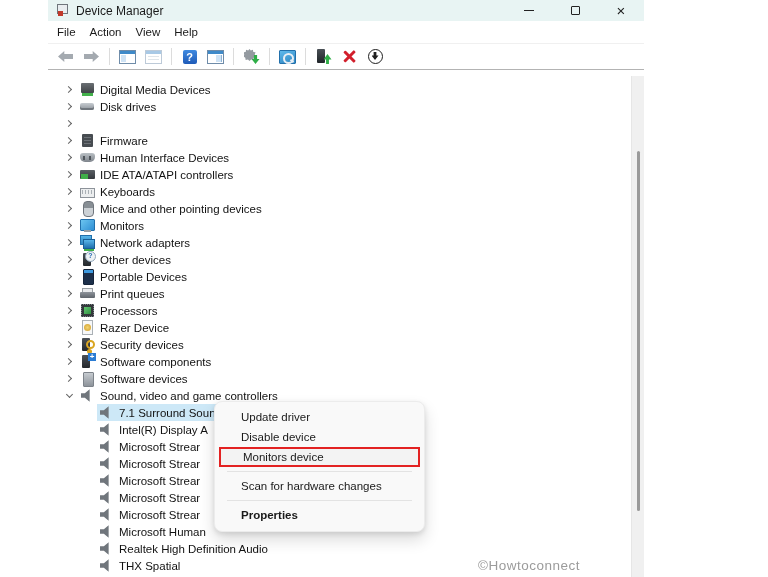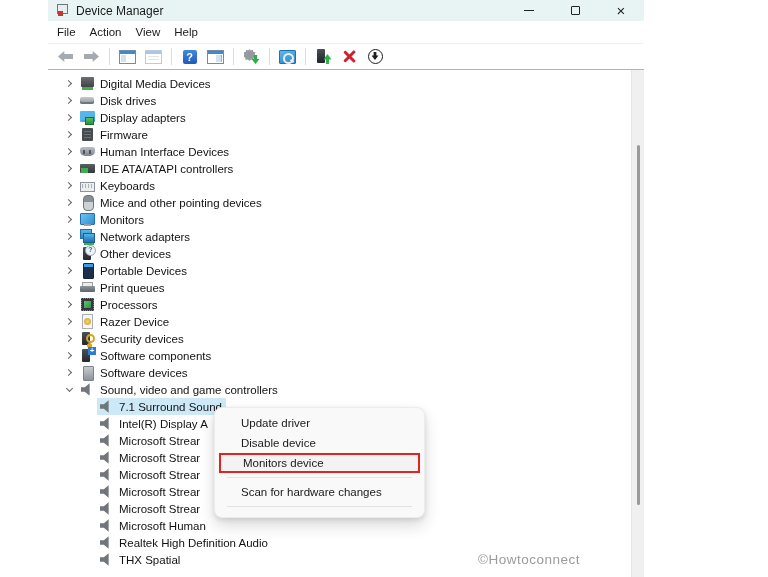--- a/index.html
+++ b/index.html
@@ -73,21 +73,21 @@
   [data-icon="red-x"]::before, [data-icon="red-x"]::after { content:""; position:absolute; left:6px; top:0; width:3.4px; height:15px;
     background:#d21f2c; border-radius:1px; }
   [data-icon="red-x"]::before { transform:rotate(45deg); }
   [data-icon="red-x"]::after { transform:rotate(-45deg); }
 
   [data-icon="disable-circle"] { width:15px; height:15px; border:1.6px solid #1f1f1f; border-radius:50%; }
   [data-icon="disable-circle"]::after { content:""; position:absolute; left:2.5px; top:2px; width:7px; height:8px; background:#1f1f1f;
     clip-path:polygon(50% 100%,0 45%,30% 45%,30% 0,70% 0,70% 45%,100% 45%); }
 
   
-  .content { position:relative; flex:1; background:#fff; overflow:hidden; }
+  .content { position:relative; flex:1; background:#fff; overflow:hidden;margin-top:6px; }
   .tree { padding-top:5px; }
   .trow { height:17px; display:flex; align-items:center; padding-left:16px; }
   .chevbox { width:10px; height:10px; margin-right:4px; display:flex; align-items:center; justify-content:center; flex:none; }
   .chev { width:5px; height:5px; border-right:1.3px solid #636363; border-bottom:1.3px solid #636363; display:block; }
   .chev.c { transform:rotate(-45deg); margin-left:-2px; }
   .chev.e { transform:rotate(45deg); margin-top:-2px; }
   .lvl1 { padding-left:35px; }
   .lvl1 .chevbox { visibility:hidden; }
   .row-inner { display:flex; align-items:center; gap:5px; padding:1px 4px 1px 2px; }
   .selected .row-inner { background:#cde8f7; }
@@ -161,21 +161,21 @@
     background:linear-gradient(#c6cbd0,#8d939a); border:1px solid #7d838a; border-radius:1px; }
 
   .tico[data-icon="speaker"]::before { left:1px; top:1px; width:12px; height:13px; background:#70767c;
     clip-path:polygon(0 32%,32% 32%,72% 2%,72% 98%,32% 68%,0 68%); }
 
   
   .scrollbar { position:absolute; top:0; right:0; width:13px; height:100%; background:#f0f0f0; border-left:1px solid #e6e6e6; }
   .scroll-thumb { position:absolute; left:5px; top:75px; width:3px; height:360px; background:#9a9a9a; border-radius:2px; }
 
   
-  .ctxmenu { position:absolute; left:166px; top:337px; width:211px; background:#f9f9f9;
+  .ctxmenu { position:absolute; left:166px; top:325px; width:211px; background:#f9f9f9;
     border:1px solid #ececec; border-radius:8px; padding:5px 0 6px 0;
     box-shadow:0 8px 16px rgba(0,0,0,.14), 0 2px 5px rgba(0,0,0,.10); }
   .ctx-item { height:20px; line-height:20px; font-size:11.5px; color:#1a1a1a; padding-left:22px; margin:0 4px; }
   .ctx-item.red-annotated { border:2px solid #e32222; background:#f3f3f3; line-height:16px; }
   .ctx-sep { height:1px; background:#e3e3e3; margin:4px 12px; }
   .ctx-item.bold { font-weight:bold; }
 
   
   .watermark { position:absolute; right:64px; top:482px; font-size:13.5px; color:#9b9b9b; letter-spacing:.5px; }
 </style>
@@ -265,24 +265,20 @@
             <i class="chev c"></i>
           </span>
           <span class="row-inner">
             <span class="tico" data-icon="disk"></span>
             <span class="tlabel">Disk drives</span>
           </span>
         </div>
       <div class="trow">
           <span class="chevbox">
             <i class="chev c"></i>
-          </span>
-          <span class="row-inner">
-            <span class="tico" data-icon="display"></span>
-            <span class="tlabel">Display adapters</span>
           </span>
         </div>
       <div class="trow">
           <span class="chevbox">
             <i class="chev c"></i>
           </span>
           <span class="row-inner">
             <span class="tico" data-icon="firmware"></span>
             <span class="tlabel">Firmware</span>
           </span>
@@ -516,20 +512,21 @@
 
     </div>
 
     <div class="ctxmenu">
       <div class="ctx-item">Update driver</div>
       <div class="ctx-item">Disable device</div>
       <div class="ctx-item red-annotated">Monitors device</div>
       <div class="ctx-sep"></div>
       <div class="ctx-item">Scan for hardware changes</div>
       <div class="ctx-sep"></div>
+      <div class="ctx-item bold">Properties</div>
     </div>
 
     <div class="scrollbar">
       <div class="scroll-thumb"></div>
     </div>
 
     <div class="watermark">©Howtoconnect</div>
   </div>
 
 </div>

